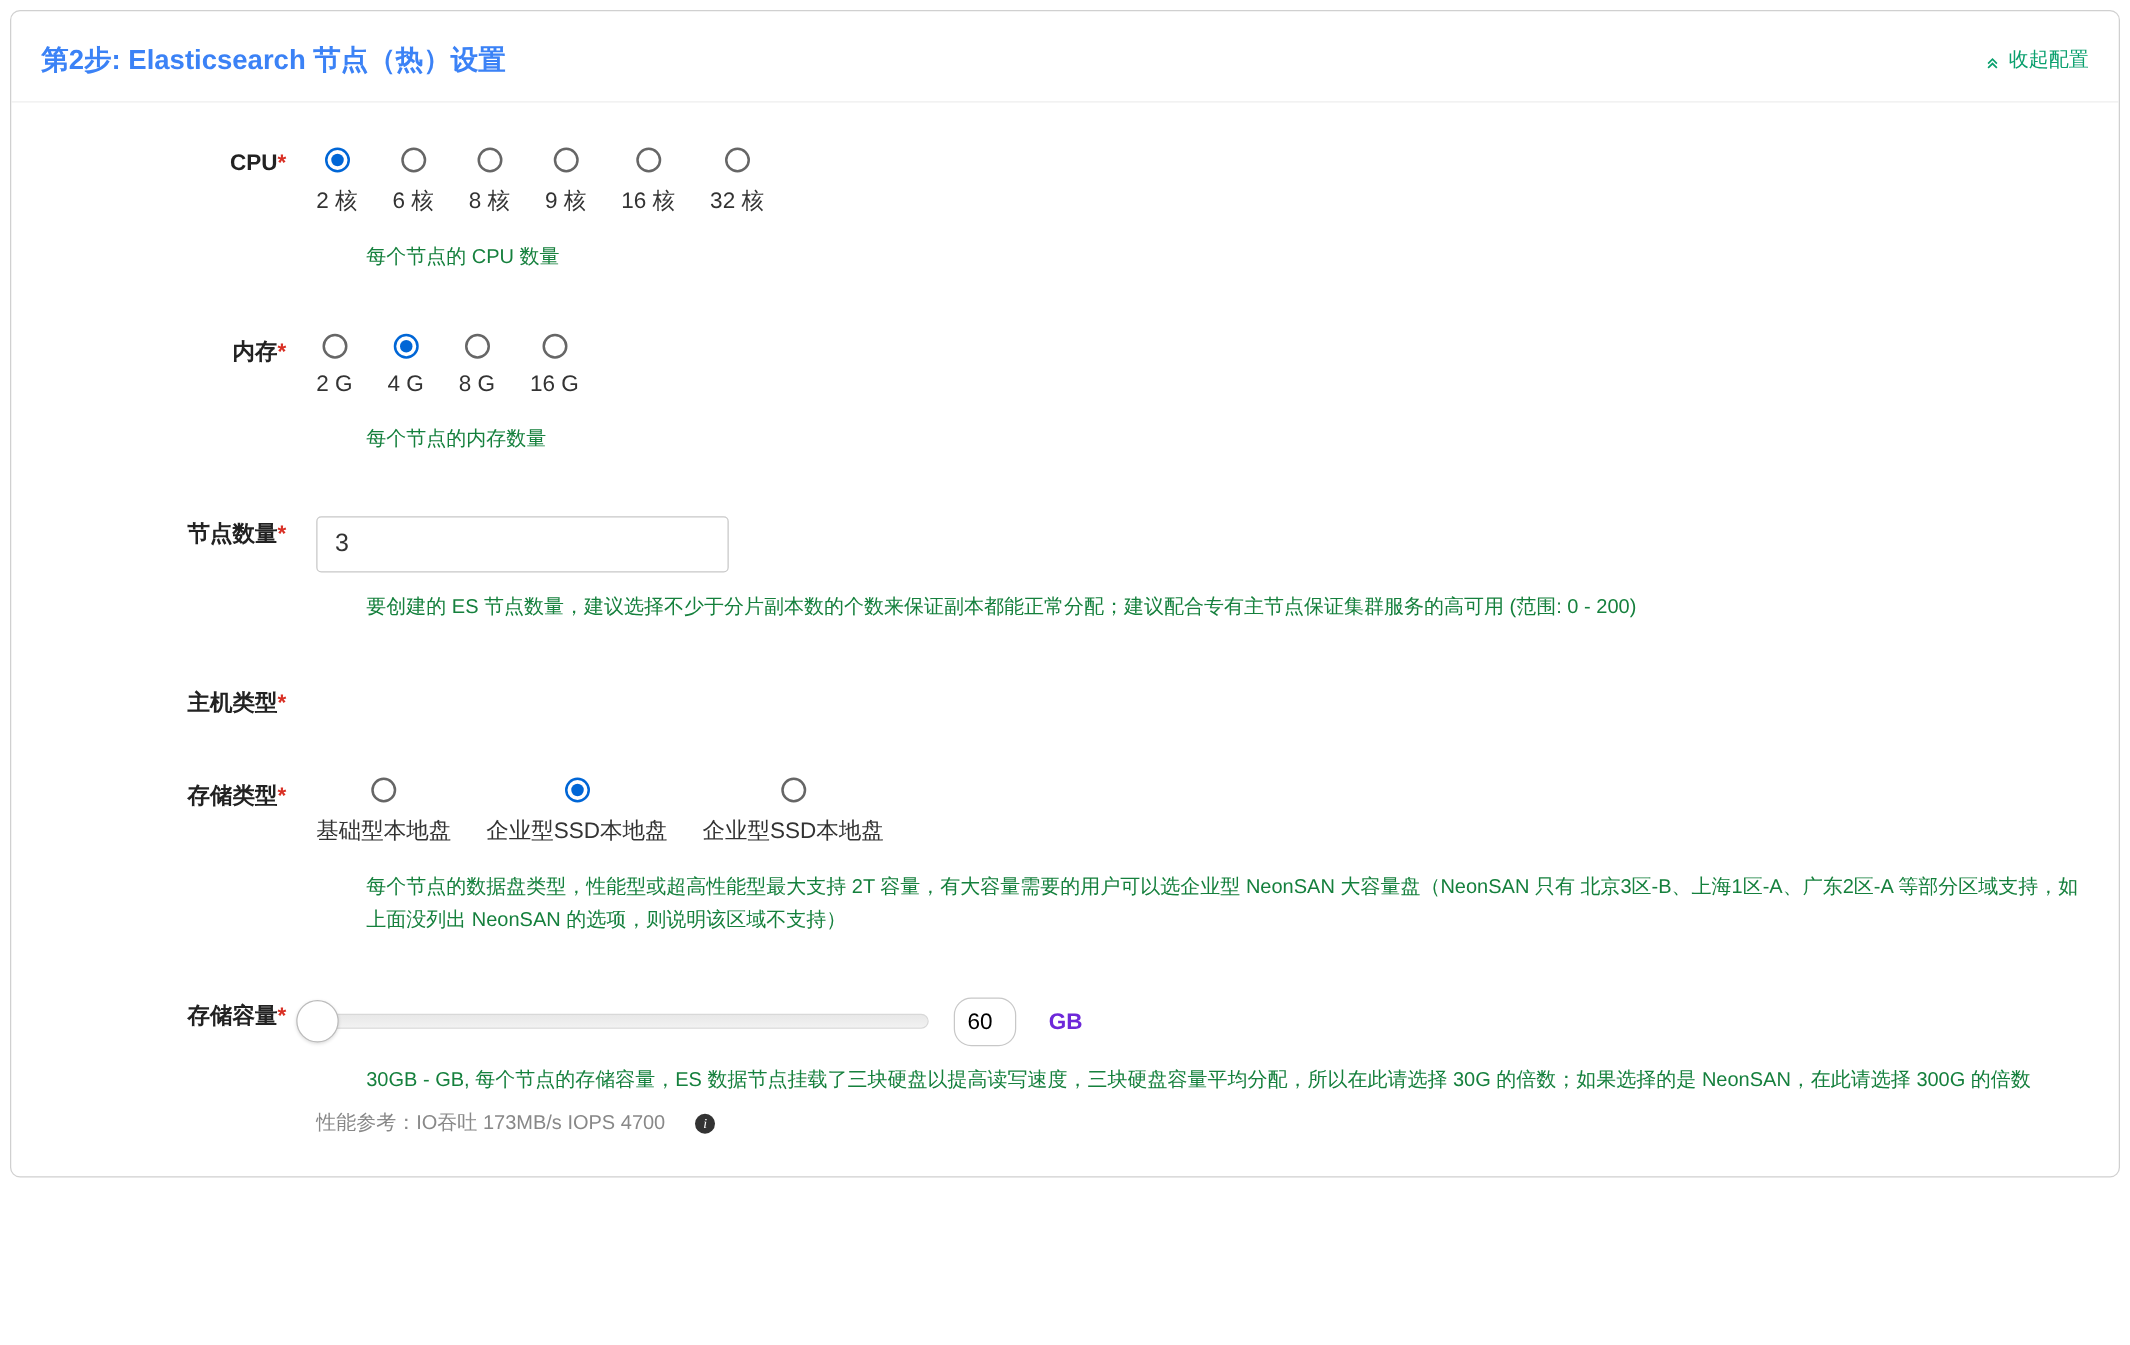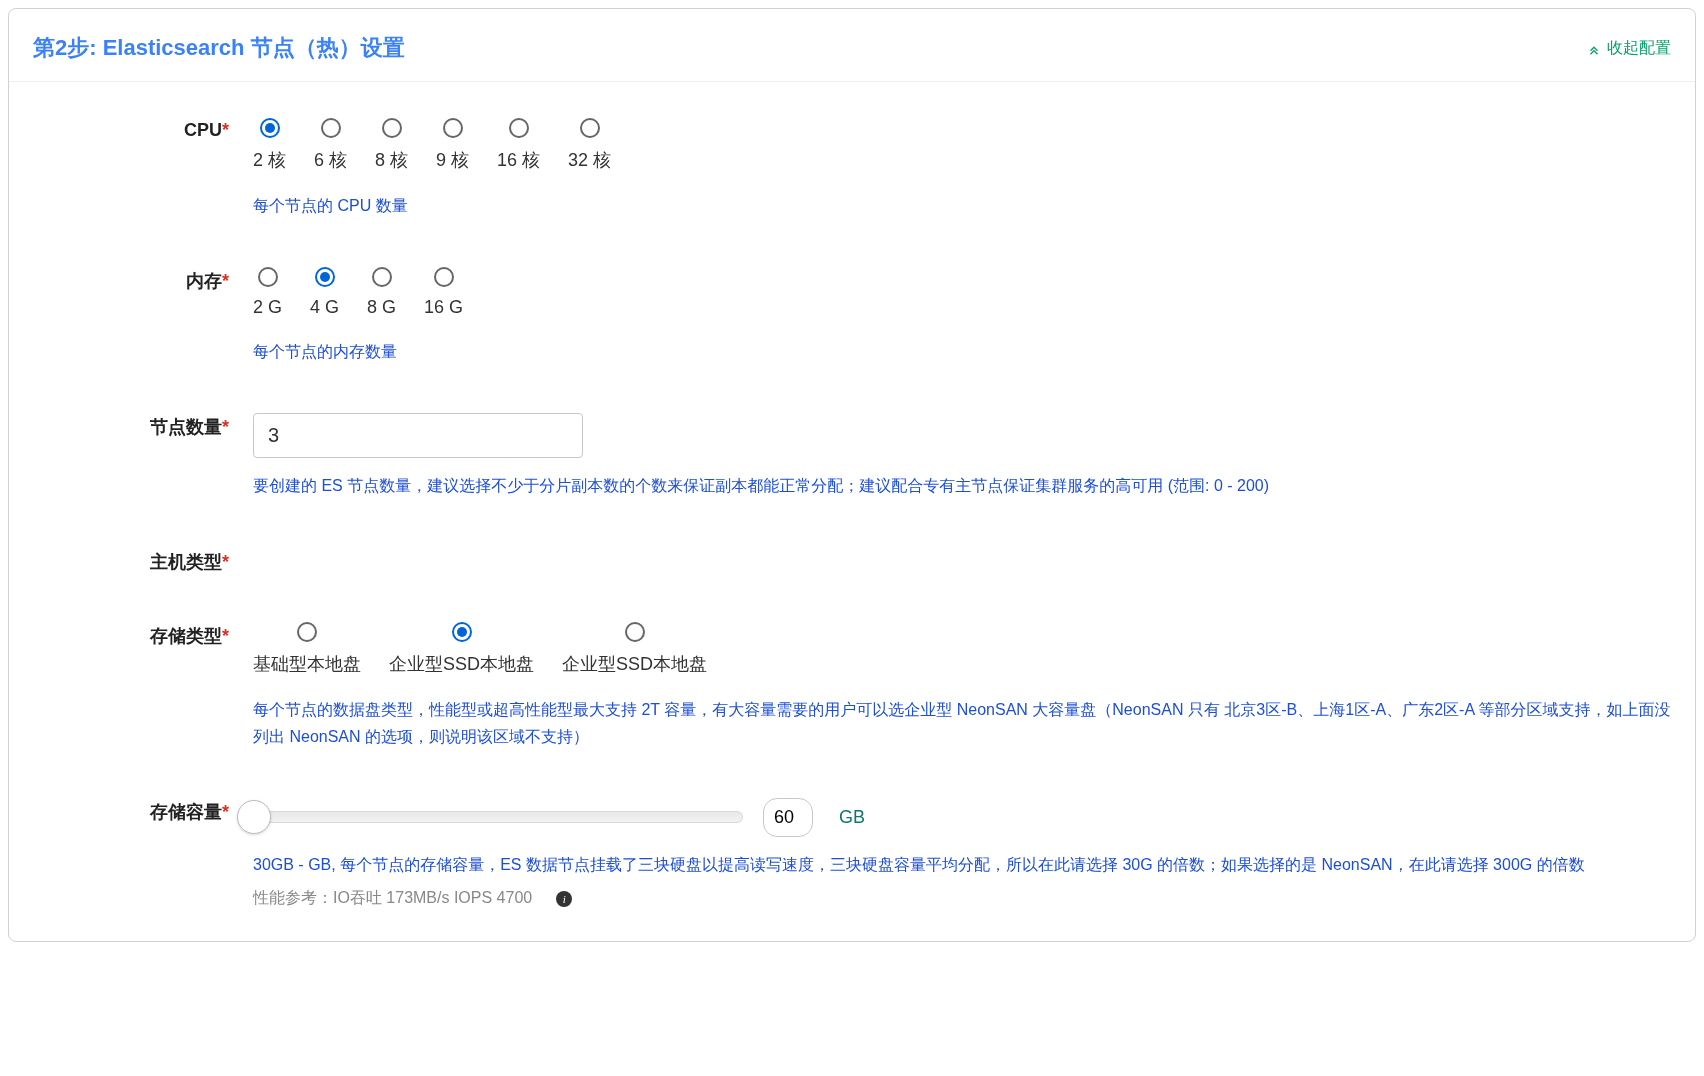--- a/index.html
+++ b/index.html
@@ -82,24 +82,25 @@
 .radio-dot {
   width: 10px;
   height: 10px;
   background: #0066d6;
   border-radius: 50%;
   display: none;
 }
 .radio.checked .radio-dot { display: block; }
 .radio-label { font-size: 18px; color: #333; }
 .help-text {
-  color: #1d4ed8;
+  color: #15803d;
   font-size: 16px;
   margin-top: 20px;
   line-height: 1.7;
+  margin-left: 40px;
 }
 .help-text.tight-top { margin-top: 14px; }
 .text-input {
   width: 330px;
   padding: 10px 14px;
   font-size: 20px;
   border: 1px solid #c8c8c8;
   border-radius: 4px;
   color: #333;
 }
@@ -130,21 +131,21 @@
   cursor: grab;
 }
 .slider-value-input {
   width: 50px;
   padding: 8px 10px;
   font-size: 18px;
   border: 1px solid #c8c8c8;
   border-radius: 14px;
   text-align: left;
 }
-.unit { font-size: 18px; color: #0f766e; margin-left: 6px; }
+.unit { font-size: 18px; color: #6d28d9; margin-left: 6px; font-weight: bold; }
 .perf-line {
   color: #888;
   font-size: 16px;
   margin-top: 10px;
   display: flex;
   align-items: center;
   gap: 24px;
 }
 .info-icon {
   width: 16px; height: 16px;

